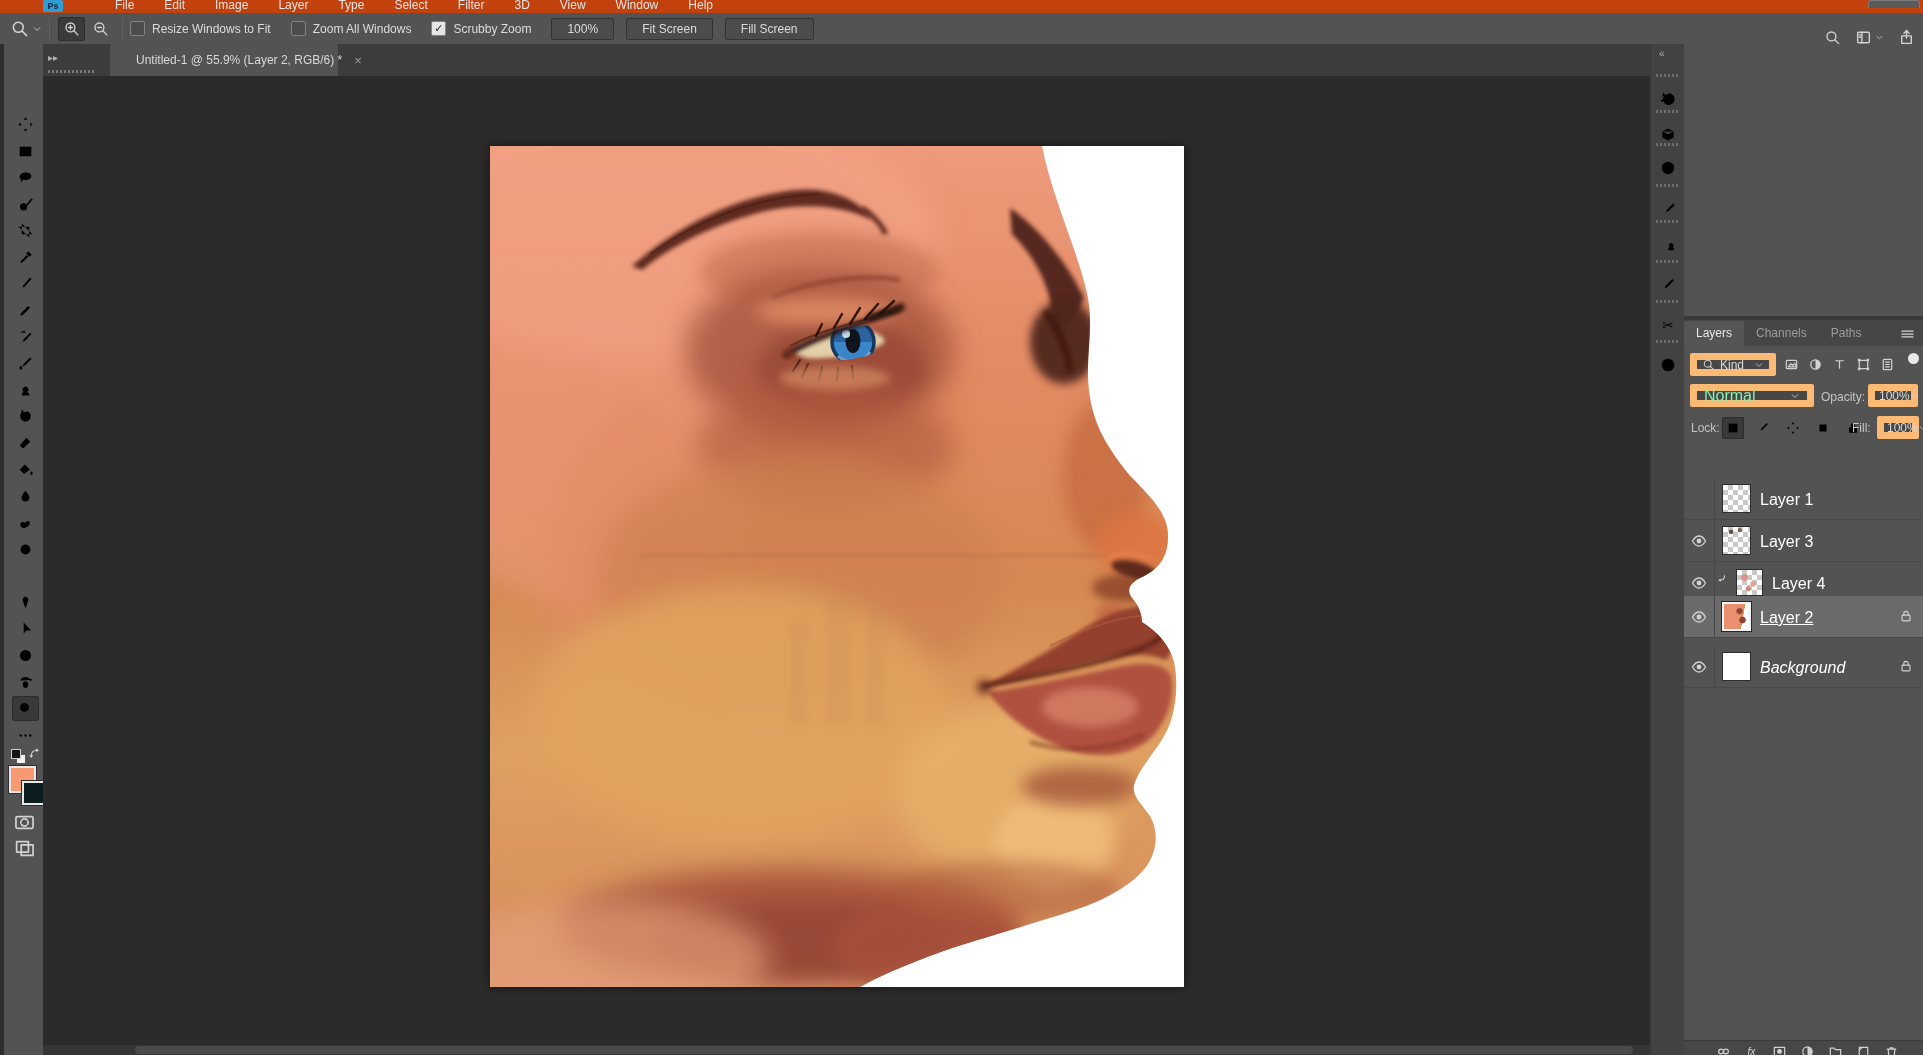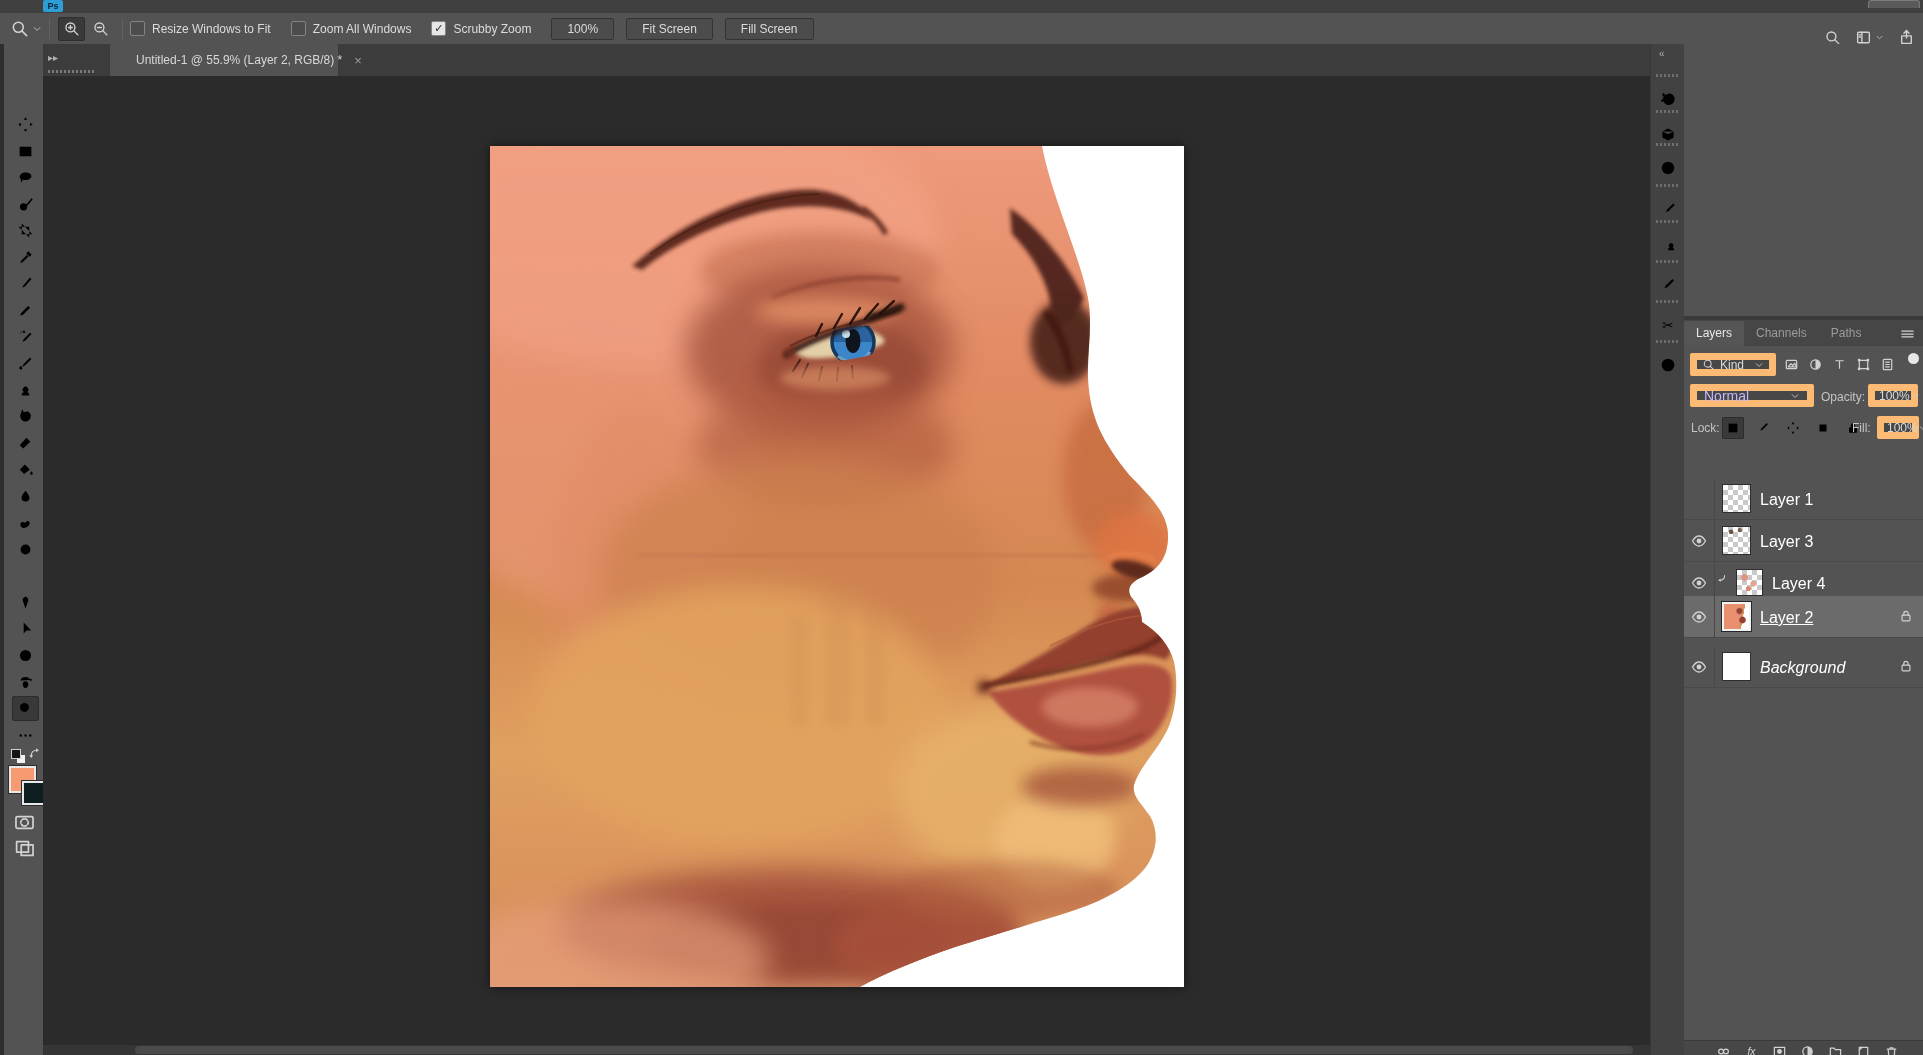--- a/index.html
+++ b/index.html
@@ -4,21 +4,21 @@
 <style>
   html,body{margin:0;padding:0;background:#282828;width:1923px;height:1055px;overflow:hidden;
     font-family:"Liberation Sans",sans-serif;-webkit-font-smoothing:antialiased;}
   .abs{position:absolute;}
   .icon svg{display:block;}
   .icon svg *{stroke:#D2D2D2;fill:none;stroke-width:1.3;stroke-linecap:round;stroke-linejoin:round;}
   .icon svg .f{fill:#D2D2D2;stroke:none;}
   .icon svg text{fill:#D2D2D2;stroke:none;}
 
   
-  #menubar{left:0;top:0;width:1923px;height:13px;background:#404040;overflow:hidden;}
+  #menubar{left:0;top:0;width:1923px;height:13px;background:#c2410c;overflow:hidden;}
   #ps-logo{left:43px;top:0;width:20px;height:12px;background:#2D9FD6;border-radius:2px;
     color:#06273D;font-size:9px;font-weight:bold;text-align:center;line-height:13px;}
   #menu-items{left:100px;top:0;height:13px;display:flex;}
   .menu-item{color:#E4E4E4;font-size:12px;line-height:19px;margin-top:-4px;padding:0 15px;white-space:nowrap;}
   #cutbtn{left:1868px;top:0;width:50px;height:7px;border:1px solid #7A7A7A;border-bottom:none;
     border-radius:3px 3px 0 0;background:#5A5A5A;}
 
   
   #optionsbar{left:0;top:13px;width:1923px;height:31px;background:#535353;border-bottom:3px solid #c4b5fd;
     display:flex;align-items:center;}
@@ -97,21 +97,21 @@
   #layers-panel{left:0;top:276px;width:239px;height:735px;}
   .lrow-box{background:#474747;border:7px solid #fdba74;border-radius:2px;display:flex;align-items:center;box-sizing:border-box;}
   #filter-row{left:0;top:30px;width:239px;height:30px;}
   #kind-combo{position:absolute;left:6px;top:3px;width:86px;height:23px;padding:0 5px;}
   #kind-combo .txt{color:#DADADA;font-size:12px;margin-left:5px;flex:1;}
   #filter-icons{position:absolute;left:100px;top:3px;height:23px;display:flex;align-items:center;gap:9px;}
   #filter-toggle{position:absolute;right:3px;top:2px;width:13px;height:20px;}
   #filter-toggle .knob{width:11px;height:11px;border-radius:50%;background:#E8E8E8;margin:1px auto;}
   #blend-row{left:0;top:62px;width:239px;height:28px;}
   #blend-combo{position:absolute;left:6px;top:2px;width:124px;height:23px;padding:0 7px;}
-  #blend-combo .txt{color:#c4b5fd;font-size:14px;flex:1;}
+  #blend-combo .txt{color:#86efac;font-size:16px;flex:1;}
   .plabel{color:#C4C4C4;font-size:12px;}
   #opacity-label{position:absolute;left:137px;top:8px;}
   #opacity-combo{position:absolute;left:184px;top:2px;width:50px;height:23px;padding:0 4px;}
   .val{color:#DADADA;font-size:12px;flex:1;text-align:center;}
   #lock-row{left:0;top:94px;width:276px;height:28px;}
   #lock-label{position:absolute;left:7px;top:7px;}
   #lock-icons{position:absolute;left:38px;top:2px;display:flex;align-items:center;gap:8px;height:24px;}
   .lockbox{width:22px;height:22px;display:flex;align-items:center;justify-content:center;border-radius:2px;}
   .lockbox.pressed{background:#3A3A3A;box-shadow:inset 0 0 0 1px #2C2C2C;}
   #fill-label{position:absolute;left:168px;top:7px;}
@@ -146,20 +146,33 @@
   #layers-empty{left:0;top:368px;width:239px;height:352px;background:#535353;}
   #layers-bottom{left:0;top:720px;width:239px;height:15px;background:#474747;border-top:1px solid #3A3A3A;
     display:flex;gap:13px;padding-left:32px;overflow:hidden;align-items:flex-start;}
   #layers-bottom .icon{margin-top:3px;}
 </style>
 </head>
 <body>
 
 <div id="menubar" class="abs">
   <div id="ps-logo" class="abs">Ps</div>
+  <div id="menu-items" class="abs">
+      <span class="menu-item">File</span>
+      <span class="menu-item">Edit</span>
+      <span class="menu-item">Image</span>
+      <span class="menu-item">Layer</span>
+      <span class="menu-item">Type</span>
+      <span class="menu-item">Select</span>
+      <span class="menu-item">Filter</span>
+      <span class="menu-item">3D</span>
+      <span class="menu-item">View</span>
+      <span class="menu-item">Window</span>
+      <span class="menu-item">Help</span>
+    </div>
 </div>
 <div id="cutbtn" class="abs"></div>
 
 <div id="optionsbar" class="abs">
   <div class="opt-toolbox">
     <span class="icon">
         <svg viewBox="0 0 16 16" width="19" height="19">
           <circle cx="7" cy="7" r="4.2"></circle>
           <path d="M10.2 10.2 14 14"></path>
         </svg>
@@ -235,21 +248,21 @@
       </span>
   </div>
 </div>
 
 <div id="tabstrip" class="abs">
   <div id="tab-grip" class="abs">
     <span style="font-size:10px;">▸▸</span>
     <div class="dots"></div>
   </div>
   <div id="doctab" class="abs">
-    <span id="doctab-title">Untitled-1 @ 55.9% (Layer 2, RGB/8) *</span>
+    <span id="doctab-title">Untitled-1 @ 55.9% (Layer 2, RGB/6) *</span>
     <span id="doctab-close">×</span>
   </div>
 </div>
 
 <div id="toolbar" class="abs">
   <div id="tools">
       <div class="tool" style="top: 68px;">
         <svg viewBox="0 0 16 16" width="17" height="17">
           <path class="f" d="M8 1.2 6.3 3.6h3.4zM8 14.8 6.3 12.4h3.4zM1.2 8l2.4-1.7v3.4zM14.8 8l-2.4-1.7v3.4z"></path>
           <path d="M8 3v10M3 8h10"></path>

